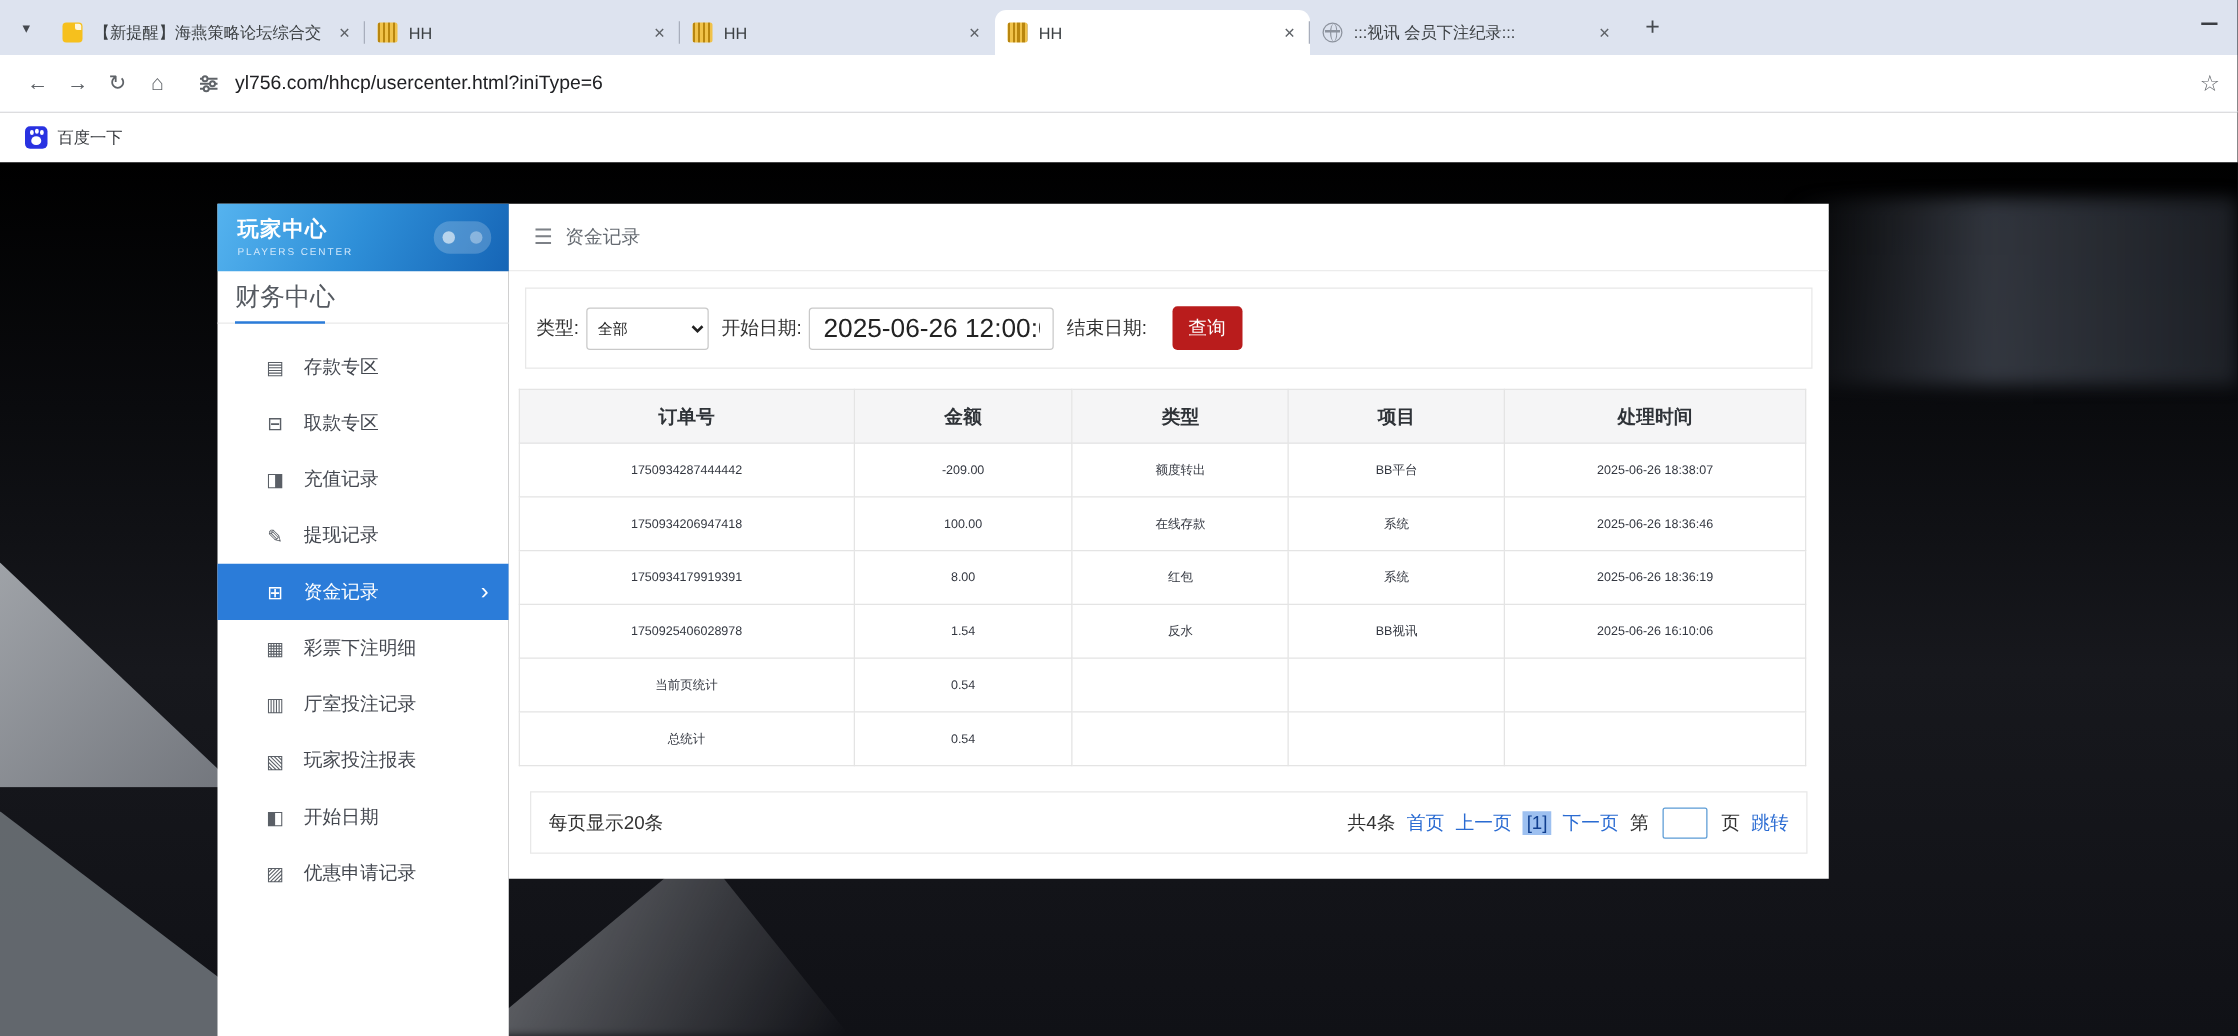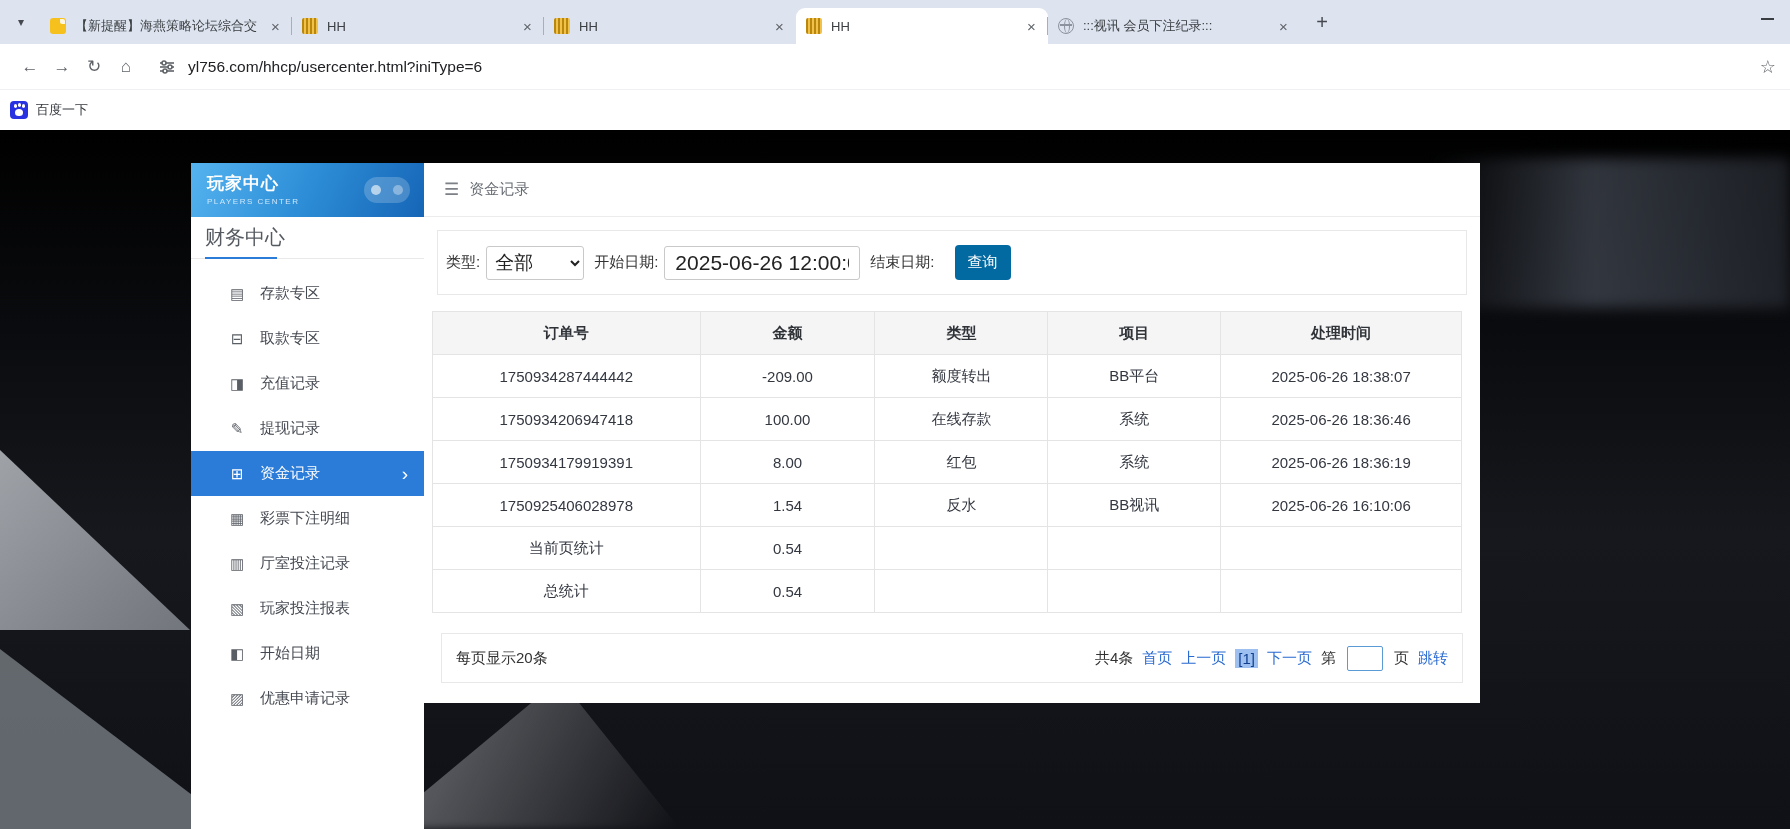--- a/index.html
+++ b/index.html
@@ -27,37 +27,37 @@
   .new-tab-btn { align-self:center; width:28px; height:28px; margin-left:8px; display:flex; align-items:center; justify-content:center;
                  font-size:20px; color:#45494f; }
   .win-min-icon { position:absolute; right:16px; top:18px; width:13px; height:2px; background:#3a3d42; }
 
   .addressbar { height:46px; background:#ffffff; display:flex; align-items:center; padding:0 14px; border-bottom:1px solid #eef0f4; }
   .nav-icon { width:32px; text-align:center; font-size:17px; color:#5f6368; flex:none; }
   .site-info-icon { margin-left:16px; flex:none; display:flex; align-items:center; }
   .url-text { margin-left:12px; font-size:15.5px; color:#202124; }
   .star-icon { margin-left:auto; font-size:18px; color:#5f6368; }
 
-  .bookmarksbar { height:40px; background:#ffffff; display:flex; align-items:center; padding-left:10px; }
+  .bookmarksbar { height:40px; background:#ffffff; display:flex; align-items:center; padding-left:20px; }
   .baidu-icon { width:18px; height:18px; background:#2932e1; border-radius:4px; position:relative; flex:none; margin-right:8px; }
   .baidu-icon::before { content:''; position:absolute; left:3.5px; top:3px; width:3px; height:3.5px; background:#fff; border-radius:50%;
                         box-shadow:4px -1px 0 #fff, 8px 0 0 #fff; }
   .baidu-icon::after { content:''; position:absolute; left:5px; top:8px; width:8px; height:7px; background:#fff; border-radius:50% 50% 46% 46%; }
   .bookmark-label { font-size:13px; color:#34373c; }
 
   
   .page { position:absolute; top:130px; left:0; width:1790px; height:699px; overflow:hidden;
           background:linear-gradient(180deg,#000000 0%, #0a0b0e 28%, #17181d 58%, #101116 100%); }
   .bg-shape { position:absolute; }
   .bg-wedge-1 { left:0; top:250px; width:190px; height:250px; background:linear-gradient(135deg,#c2c6cb,#82868d); clip-path:polygon(0 28%, 100% 100%, 0 100%); opacity:.85; }
   .bg-wedge-2 { left:0; bottom:-10px; width:250px; height:190px; background:#6c7177; clip-path:polygon(0 0, 100% 100%, 0 100%); opacity:.9; }
   .bg-streak-1 { right:0; top:28px; width:360px; height:150px; background:linear-gradient(90deg, rgba(74,80,92,0) 0%, #4a505c 45%, #2a2e36 100%); opacity:.65; filter:blur(7px); }
   .bg-streak-2 { left:380px; bottom:0; width:300px; height:150px; background:linear-gradient(115deg, rgba(190,193,198,0.55), rgba(90,94,100,0)); clip-path:polygon(0 100%, 60% 0, 100% 100%); filter:blur(4px); }
 
-  .panel { position:absolute; left:191px; top:33px; width:1289px; display:flex; align-items:flex-start; }
+  .panel { position:absolute; left:174px; top:33px; width:1289px; display:flex; align-items:flex-start; }
 
   
   .sidebar { width:233px; background:#ffffff; min-height:666px; flex:none; }
   .sidebar-header { height:54px; background:linear-gradient(115deg,#55b3ef 0%, #2e8fd8 48%, #1665b6 100%); position:relative; padding:9px 0 0 16px; }
   .sidebar-title { color:#ffffff; font-size:17px; font-weight:bold; letter-spacing:1px; }
   .sidebar-subtitle { color:#cfe7fb; font-size:8px; letter-spacing:1.5px; margin-top:2px; }
   .gamepad-icon { position:absolute; right:14px; top:14px; width:46px; height:26px; border-radius:13px; background:rgba(255,255,255,.20); }
   .gamepad-icon::before { content:''; position:absolute; left:7px; top:8px; width:10px; height:10px; border-radius:50%; background:rgba(255,255,255,.6); }
   .gamepad-icon::after { content:''; position:absolute; right:7px; top:8px; width:10px; height:10px; border-radius:50%; background:rgba(255,255,255,.35); }
   .sidebar-section { height:42px; display:flex; align-items:center; padding-left:14px; font-size:20px; color:#555a61; border-bottom:1px solid #e9e9e9; position:relative; }
@@ -70,31 +70,31 @@
   .mi-chevron { margin-left:auto; padding-right:16px; font-size:19px; color:#ffffff; line-height:1; }
 
   
   .content { width:1056px; background:#ffffff; padding-bottom:20px; }
   .content-header { height:54px; border-bottom:1px solid #ececec; display:flex; align-items:center; padding-left:20px; }
   .hamburger-icon { font-size:17px; color:#7d8187; margin-right:10px; }
   .page-title { font-size:15px; color:#666b72; }
 
   .filter-box { margin:13px 13px 0; border:1px solid #e8e8e8; height:65px; display:flex; align-items:center; padding:0 8px; }
   .filter-label { font-size:15px; color:#333; margin:0 6px 0 10px; white-space:nowrap; }
-  .type-select { width:98px; height:34px; border:1px solid #c9c9c9; border-radius:3px; font-size:19px; color:#222; padding:0 4px;
+  .type-select { width:98px; height:34px; border:1px solid #c9c9c9; border-radius:3px; font-size:12px; color:#222; padding:0 4px;
                  font-family:"Liberation Sans", sans-serif; background:#fff; }
   .date-input { width:196px; height:34px; border:1px solid #c9c9c9; border-radius:3px; font-size:21px; color:#222; padding:0 10px;
                 font-family:"Liberation Sans", sans-serif; }
-  .search-btn { margin-left:14px; width:56px; height:35px; background:#0369a1; color:#fff; border:none; border-radius:4px; font-size:15px;
+  .search-btn { margin-left:14px; width:56px; height:35px; background:#b91c1c; color:#fff; border:none; border-radius:4px; font-size:15px;
                 font-family:Liberation Sans, sans-serif; cursor:pointer; }
 
   .funds-table { margin:16px 8px 0; width:calc(100% - 26px); border-collapse:collapse; }
   .funds-table th, .funds-table td { border:1px solid #e4e4e4; height:43px; text-align:center; font-size:15px; }
   .funds-table th { background:#f5f5f6; color:#2f3338; font-weight:bold; }
-  .funds-table td { color:#333740; font-size:15px; }
+  .funds-table td { color:#333740; font-size:10px; }
 
   .pagination { margin:20px 17px 0; border:1px solid #e8e8e8; height:50px; display:flex; align-items:center; padding:0 14px; font-size:15px; color:#333; }
   .pager-right { margin-left:auto; display:flex; align-items:center; gap:9px; }
   .pager-link { color:#2a6bd2; cursor:pointer; }
   .pager-current { background:#9dc0f0; color:#113f8f; padding:1px 3px; }
   .jump-input { width:36px; height:25px; border:1px solid #5b9bd5; border-radius:2px; margin:0 2px; font-size:14px; text-align:center;
                 font-family:"Liberation Sans", sans-serif; }
 </style>
 </head>
 <body>

